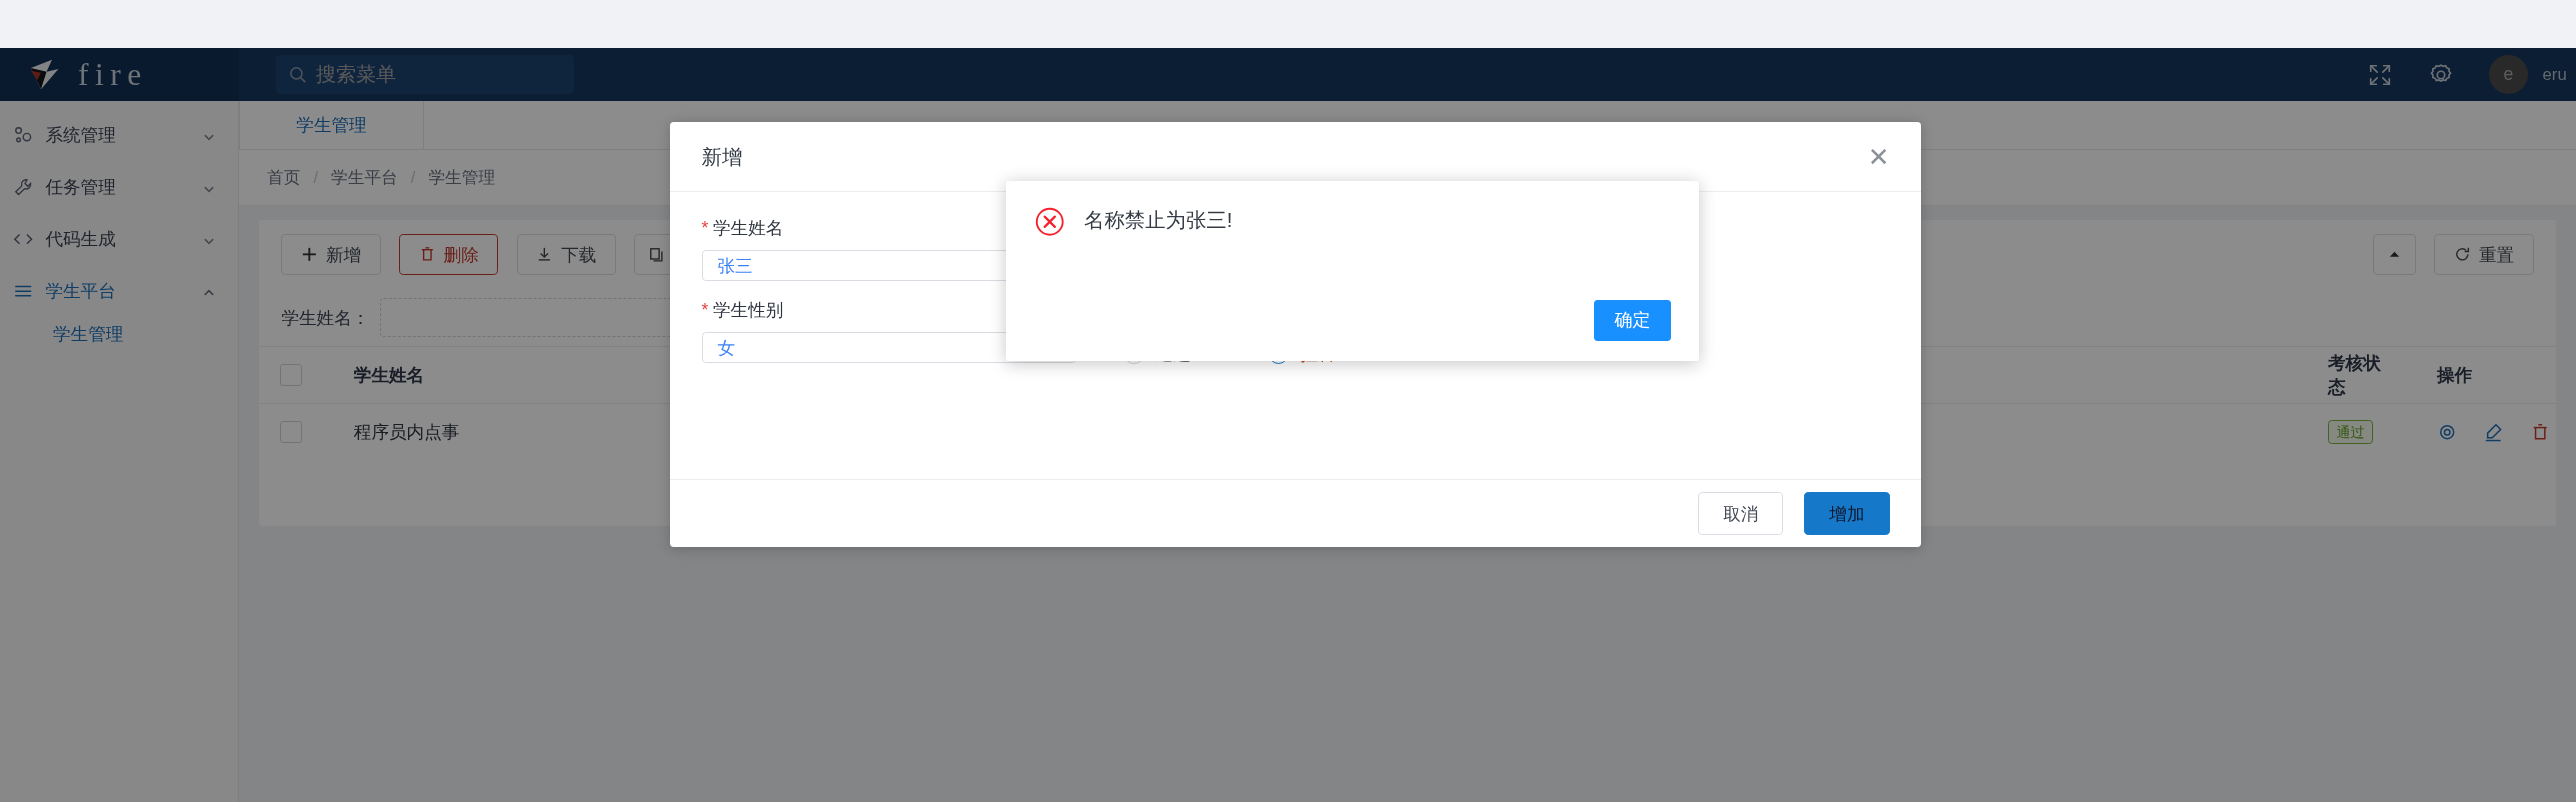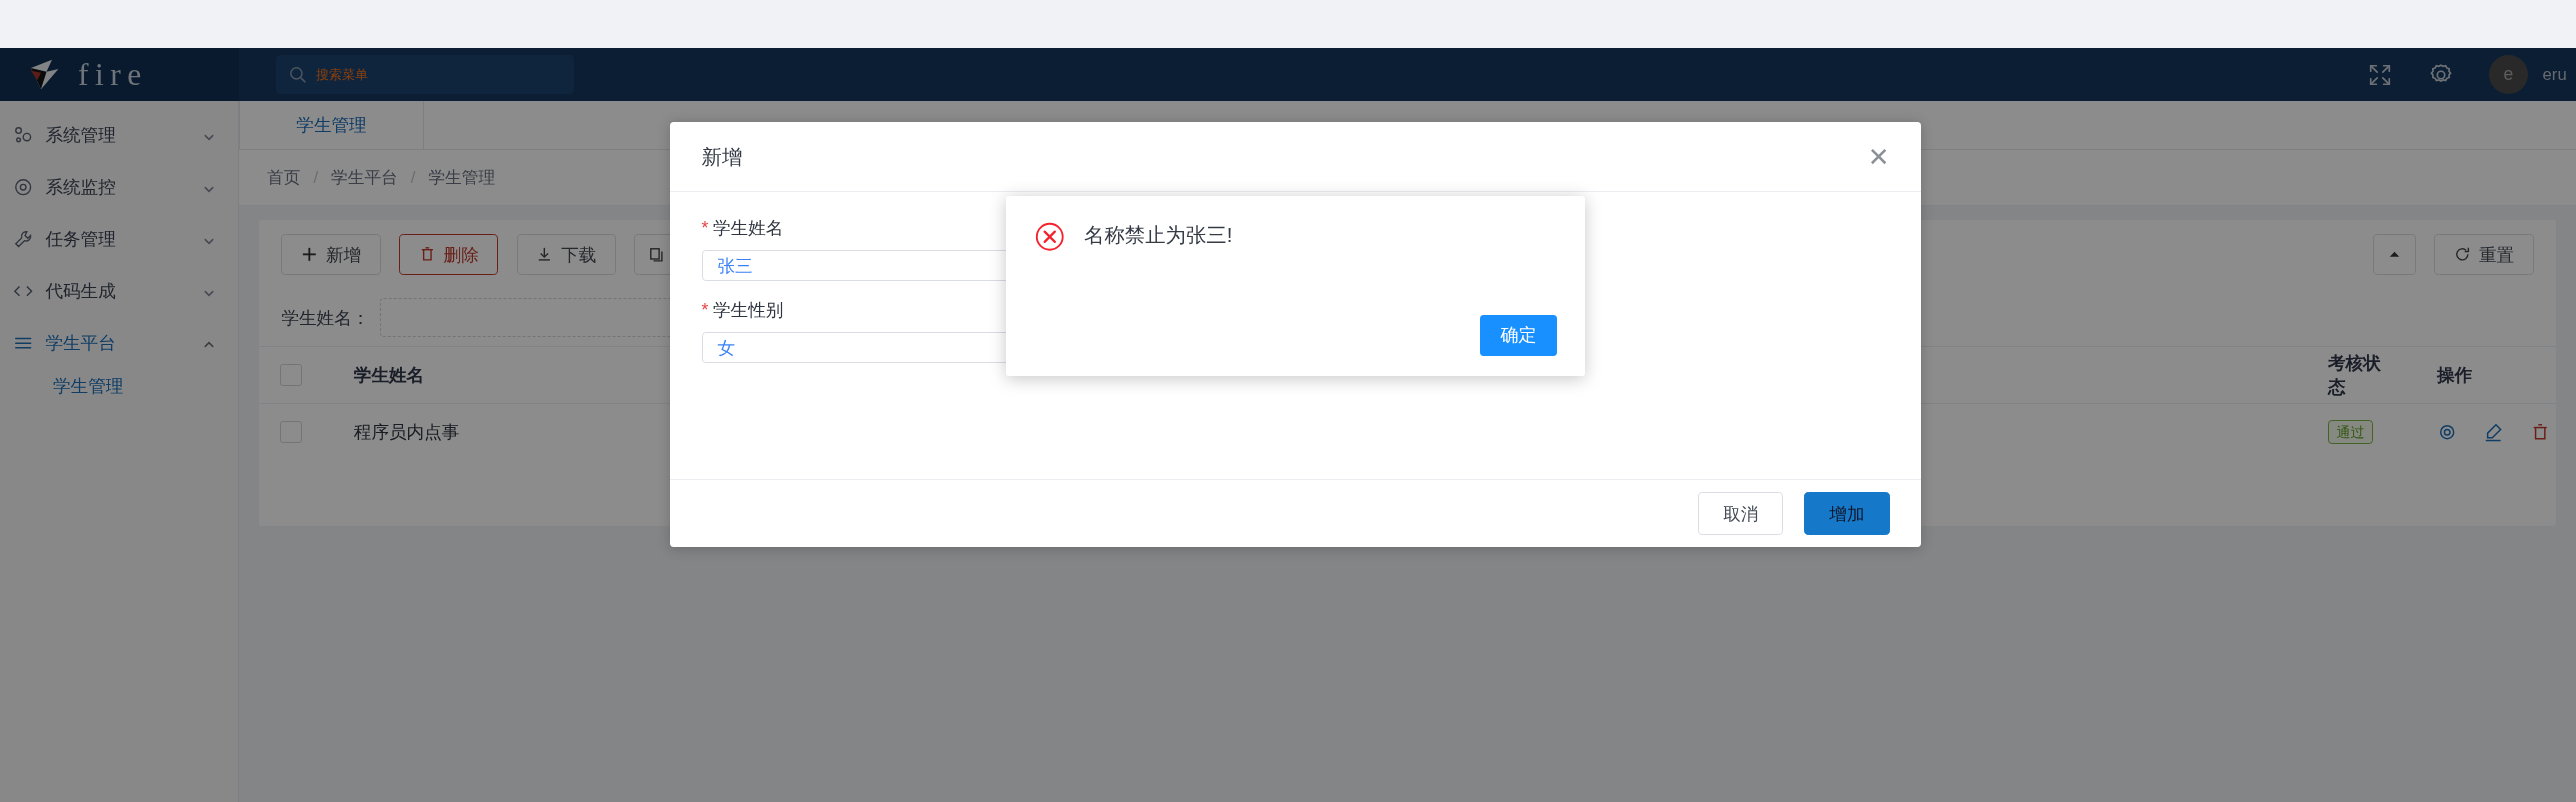--- a/index.html
+++ b/index.html
@@ -25,21 +25,21 @@
   .brand-name {
     color: #c9d3de; font-size: 31.5px; letter-spacing: 6.5px;
     font-family: "Liberation Serif", "DejaVu Serif", serif; font-weight: 400;
   }
   .searchbox {
     margin-left: 37px; width: 298px; height: 39px;
     background: #1d4470; border-radius: 4.6px;
     display: flex; align-items: center; padding: 0 13px; gap: 9.3px;
   }
   .search-ico { width: 17.6px; height: 17.6px; flex: none; }
-  .search-ph { color: #f97316; font-size: 13px; }
+  .search-ph { color: #a3a3a3; font-size: 20px; }
   .topbar-right {
     margin-left: auto; display: flex; align-items: center; gap: 35px;
     padding-right: 9.3px; height: 53px;
   }
   .ticon { width: 26px; height: 26px; cursor: pointer; }
   .avatar {
     width: 39px; height: 39px; border-radius: 50%; background: #4b4b4b;
     color: #a9a9a9; font-size: 17.6px; display: flex;
     align-items: center; justify-content: center;
   }
@@ -194,21 +194,21 @@
     height: 68px; display: flex; align-items: center; justify-content: flex-end;
     gap: 21px; padding: 0 31.5px; border-top: 0.9px solid #ebedf0;
   }
   .mbtn {
     height: 43px; padding: 0 24px; border-radius: 4.6px; font-size: 17.6px;
     border: 0.9px solid #d9dde3; background: #fff; color: #444b55; cursor: pointer;
   }
   .mbtn.primary { background: #1678c8; border-color: #1678c8; color: #0f172a; }
 
   .alert {
-    position: absolute; left: 1006px; top: 148px; width: 579px; height: 180px;
+    position: absolute; left: 1006px; top: 133px; width: 693px; height: 180px;
     background: #fff; border-radius: 2.8px; box-shadow: 0 2.8px 16.7px rgba(0,0,0,.22);
     padding: 24px 28px;
   }
   .alert-row { display: flex; align-items: flex-start; gap: 18.5px; }
   .alert-ico { width: 31.5px; height: 31.5px; flex: none; margin-top: 0.9px; }
   .alert-msg { font-size: 20.4px; color: #353b45; line-height: 31.5px; }
   .alert-foot { position: absolute; right: 28px; bottom: 20.4px; }
   .alert-ok {
     background: #1890ff; border: none; color: #fff; font-size: 18px;
     padding: 0 20.4px; height: 41px; border-radius: 3.7px; cursor: pointer;
@@ -272,34 +272,20 @@
       <span class="s-ico">
         <svg width="20.4" height="20.4" viewBox="0 0 22 22">
             <g fill="none" stroke="#5b6271" stroke-width="1.5">
               <circle cx="6" cy="6" r="3"></circle>
               <circle cx="15" cy="13" r="4"></circle>
               <circle cx="6" cy="16" r="2"></circle>
             </g>
           </svg>
       </span>
       <span class="s-lbl">系统管理</span>
-      <span class="caret">
-        <svg width="14" height="14" viewBox="0 0 15 15">
-            <path d="M3 5.5 L7.5 10 L12 5.5" fill="none" stroke="#5b6271" stroke-width="1.7"></path>
-          </svg>
-      </span>
-    </div>
-    <div class="side-item">
-      <span class="s-ico">
-        <svg width="20.4" height="20.4" viewBox="0 0 22 22">
-            <circle cx="11" cy="11" r="8" fill="none" stroke="#5b6271" stroke-width="1.5"></circle>
-            <circle cx="11" cy="11" r="3" fill="none" stroke="#5b6271" stroke-width="1.5"></circle>
-          </svg>
-      </span>
-      <span class="s-lbl">系统监控</span>
       <span class="caret">
         <svg width="14" height="14" viewBox="0 0 15 15">
             <path d="M3 5.5 L7.5 10 L12 5.5" fill="none" stroke="#5b6271" stroke-width="1.7"></path>
           </svg>
       </span>
     </div>
     <div class="side-item">
       <span class="s-ico">
         <svg width="20.4" height="20.4" viewBox="0 0 22 22">
             <path d="M15 3a5 5 0 0 0-5.6 6.6L3 16l3 3 6.4-6.4A5 5 0 0 0 19 7l-3 3-3-3 2-4z" fill="none" stroke="#5b6271" stroke-width="1.5"></path>

